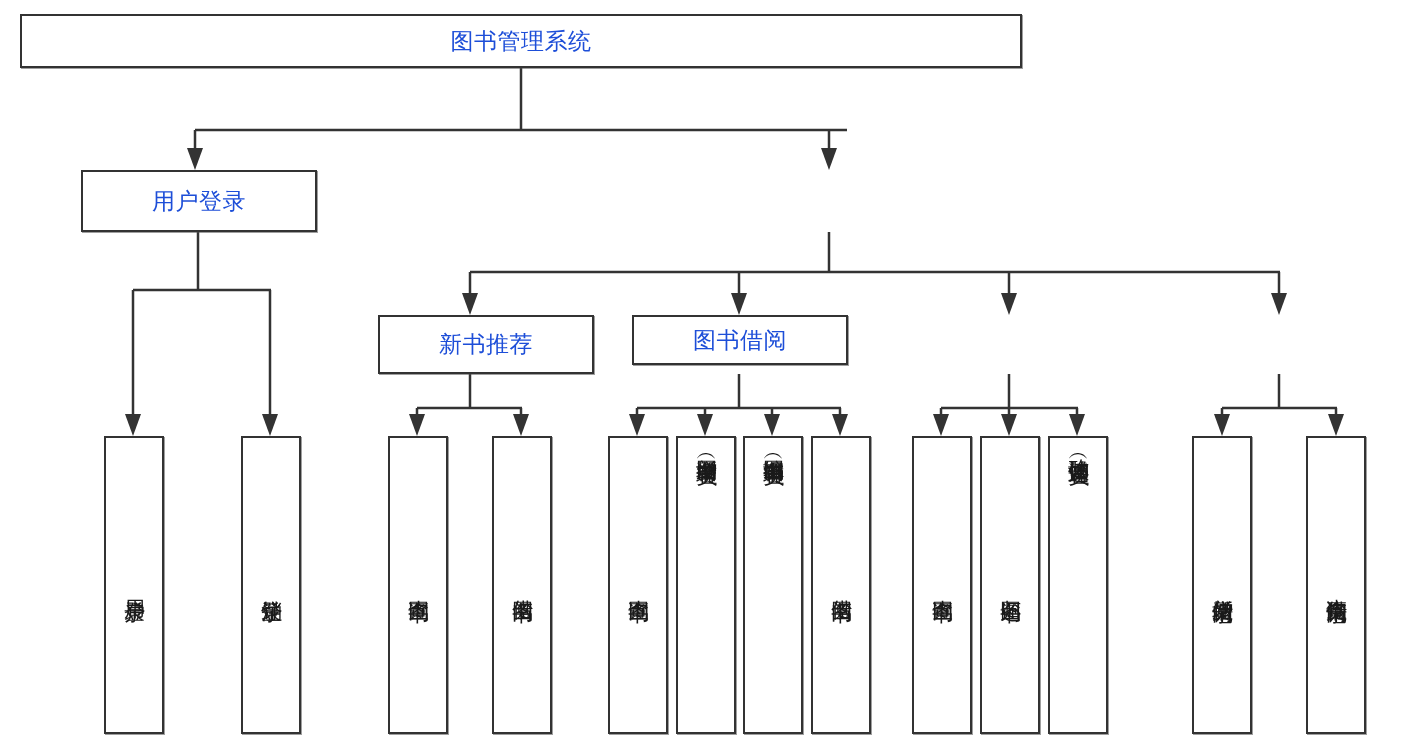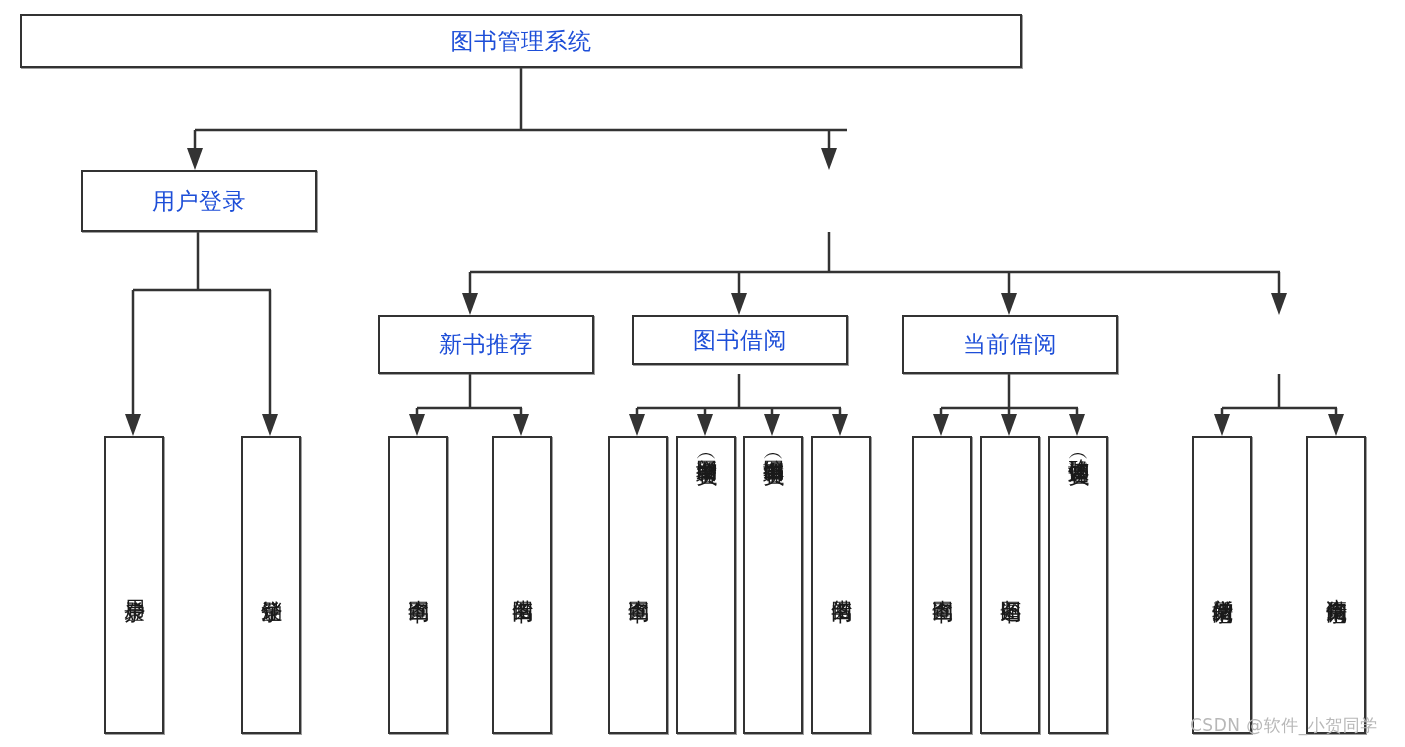--- a/index.html
+++ b/index.html
@@ -162,23 +162,20 @@
 
 
   <div class="node-box" style="left:362px; top:315px; width:216px; height:59px;margin-left:16px;">
     <span class="node-label-h">新书推荐</span>
   </div>
 
   <div class="node-box" style="left:632px; top:315px; width:216px; height:50px;">
     <span class="node-label-h">图书借阅</span>
   </div>
 
-  <div class="node-box" style="left:902px; top:315px; width:216px; height:59px;">
-    <span class="node-label-h">当前借阅</span>
-  </div>
 
 
   <div class="node-box leaf-box center-text" style="left:104px; top:436px; width:60px; height:298px;">
     <span class="node-label-v">用户登录</span>
   </div>
 
   <div class="node-box leaf-box center-text" style="left:241px; top:436px; width:60px; height:298px;">
     <span class="node-label-v">注销登录</span>
   </div>
 
@@ -219,15 +216,14 @@
   </div>
 
   <div class="node-box leaf-box center-text" style="left:1192px; top:436px; width:60px; height:298px;">
     <span class="node-label-v">新增借阅记录</span>
   </div>
 
   <div class="node-box leaf-box center-text" style="left:1306px; top:436px; width:60px; height:298px;">
     <span class="node-label-v">查询借阅记录</span>
   </div>
 
-  <div class="watermark">CSDN @软件_小贺同学</div>
 
 </div>
 
 </body></html>

